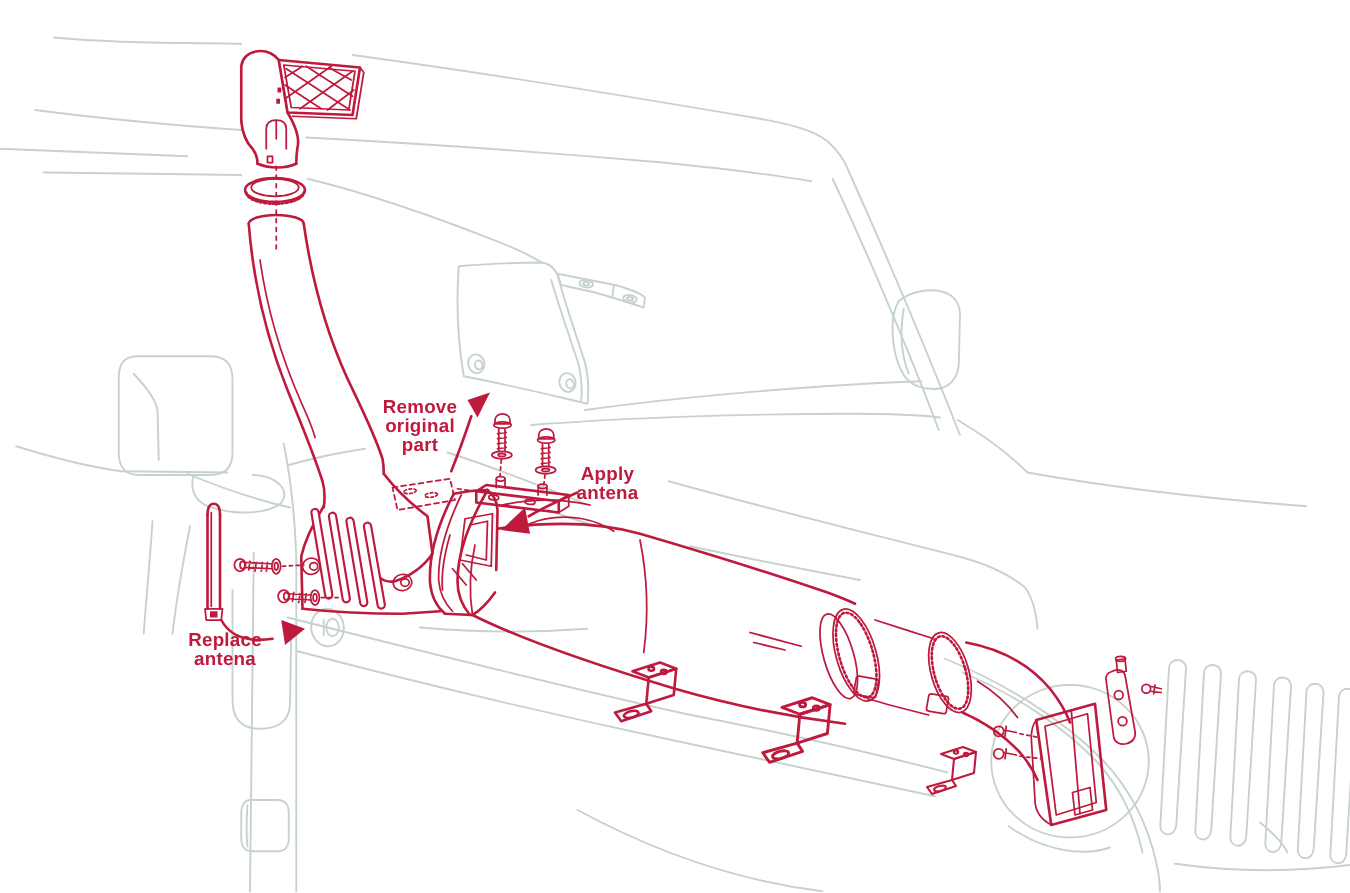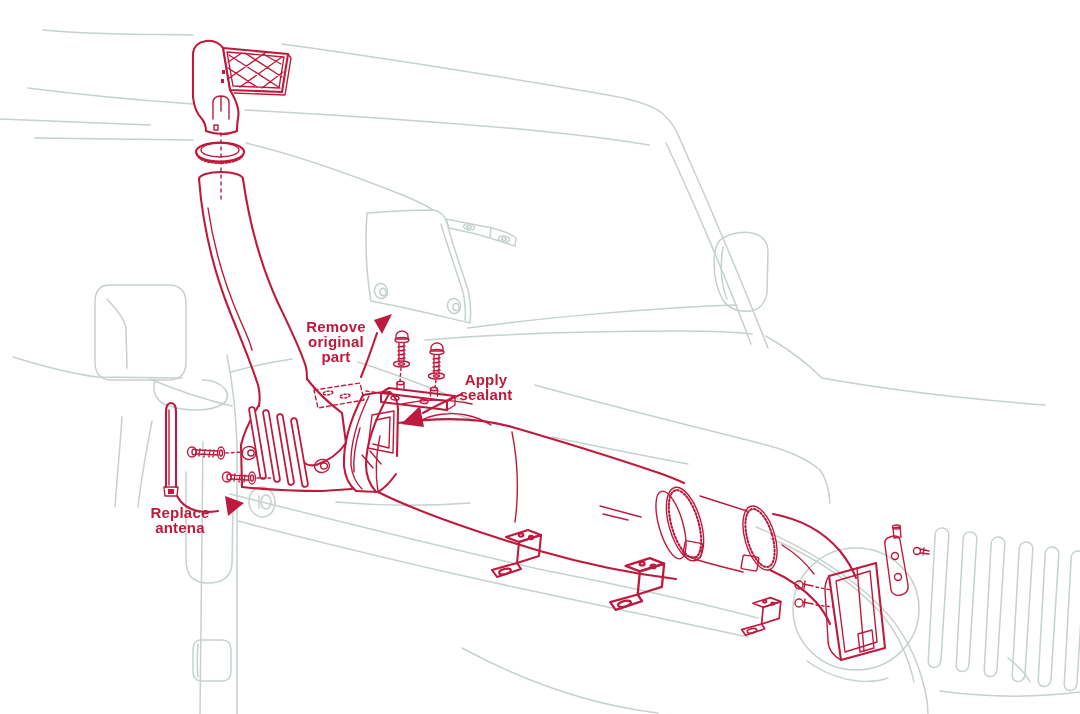--- a/index.html
+++ b/index.html
@@ -283,16 +283,16 @@
     <polygon class="fillr" points="401,424 420,406 424,427"></polygon>
     <path d="M177,496 C184,509 198,514 218,511" stroke-width="2.6"></path>
     <polygon class="fillr" points="244,503 225,496 228,516"></polygon>
   </g>
 </svg>
 
   <div class="anno" style="left:336px;top:341px;">Remove
 original
 part</div>
   <div class="anno" style="left:486px;top:387px;">Apply
-sealant</div>
+antena</div>
   <div class="anno" style="left:180px;top:520px;">Replace
 antena</div>
 </div>
 
 </body></html>

